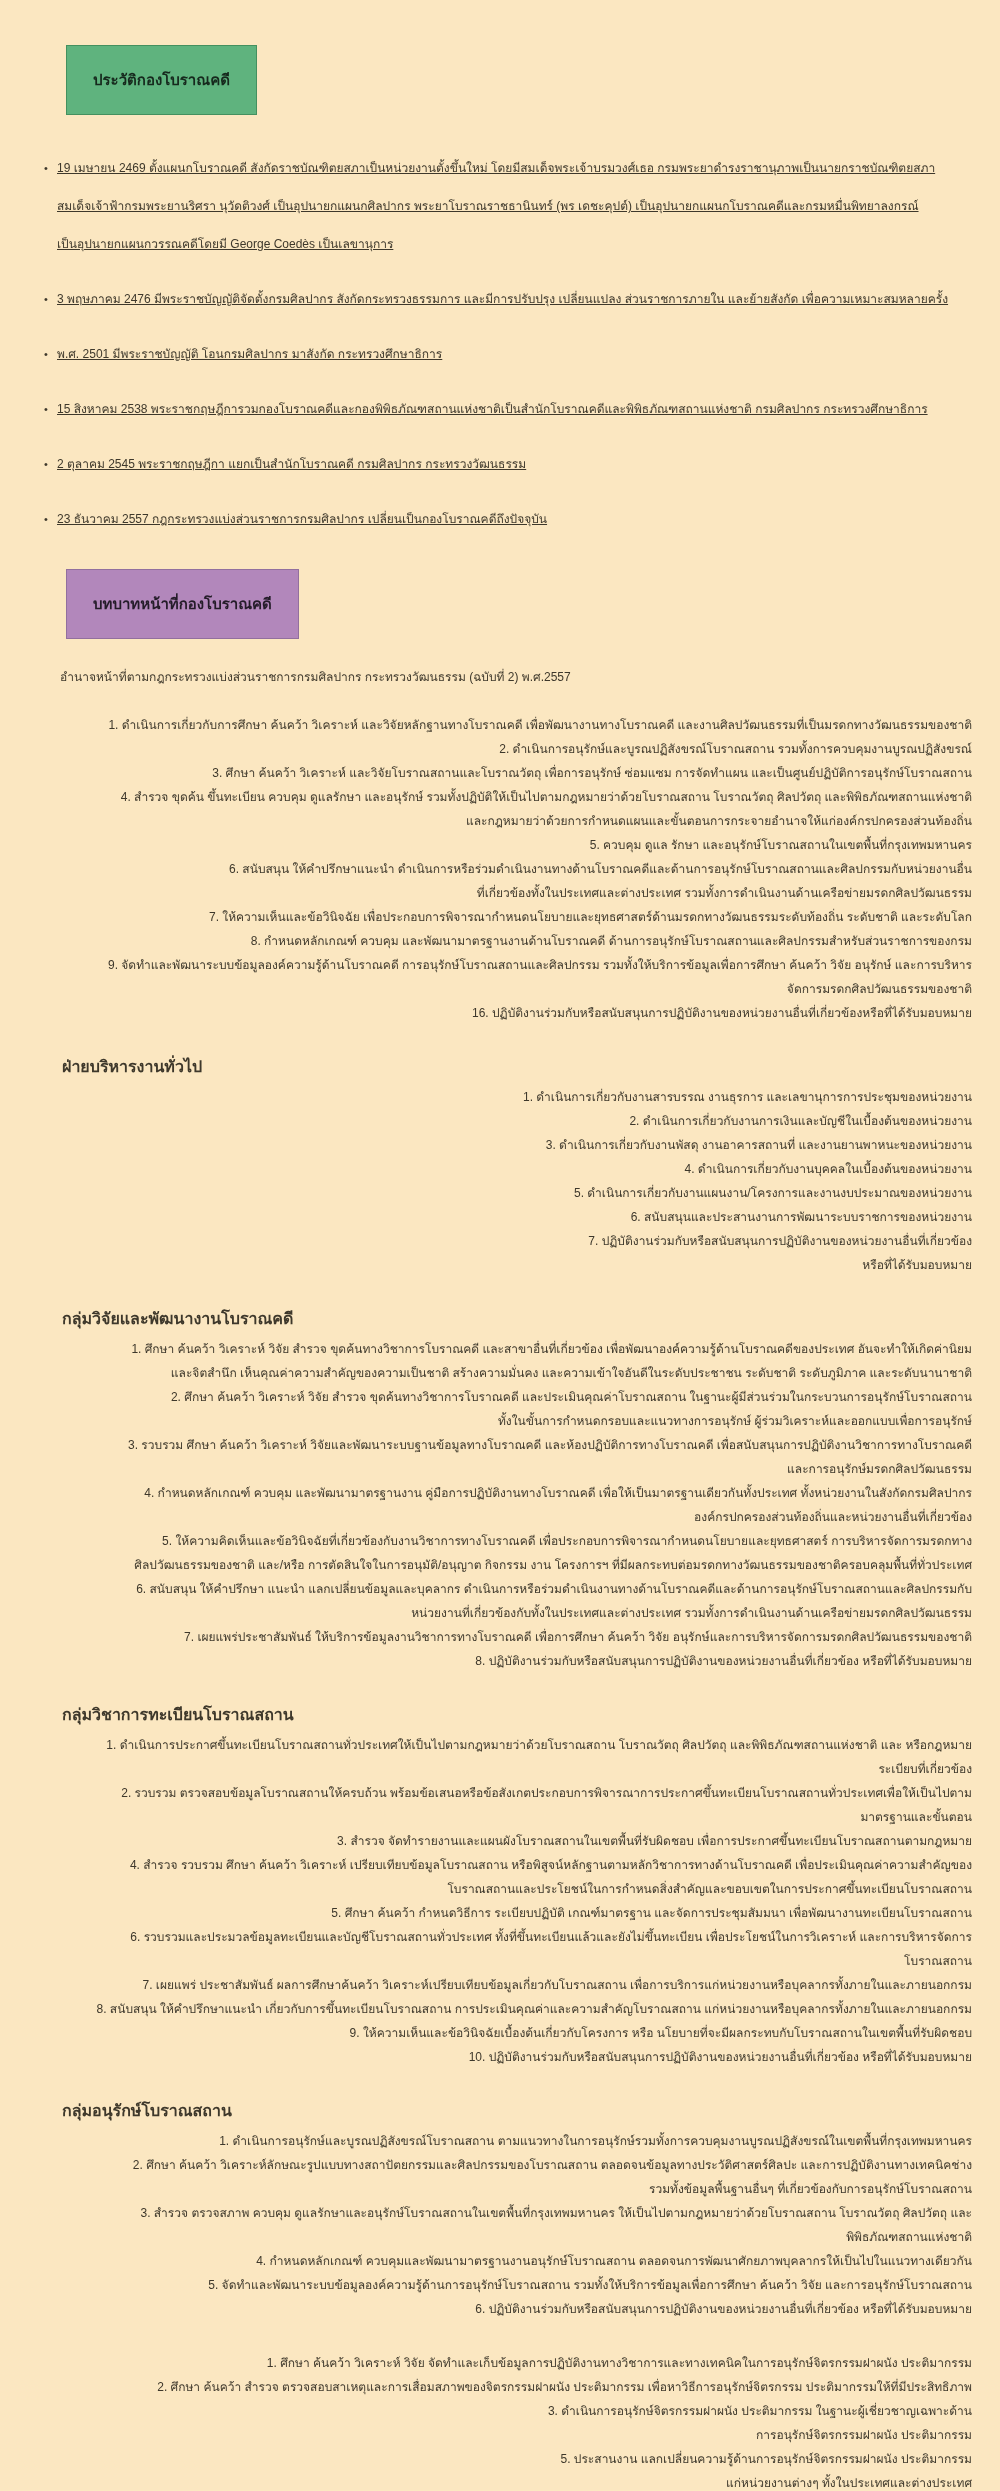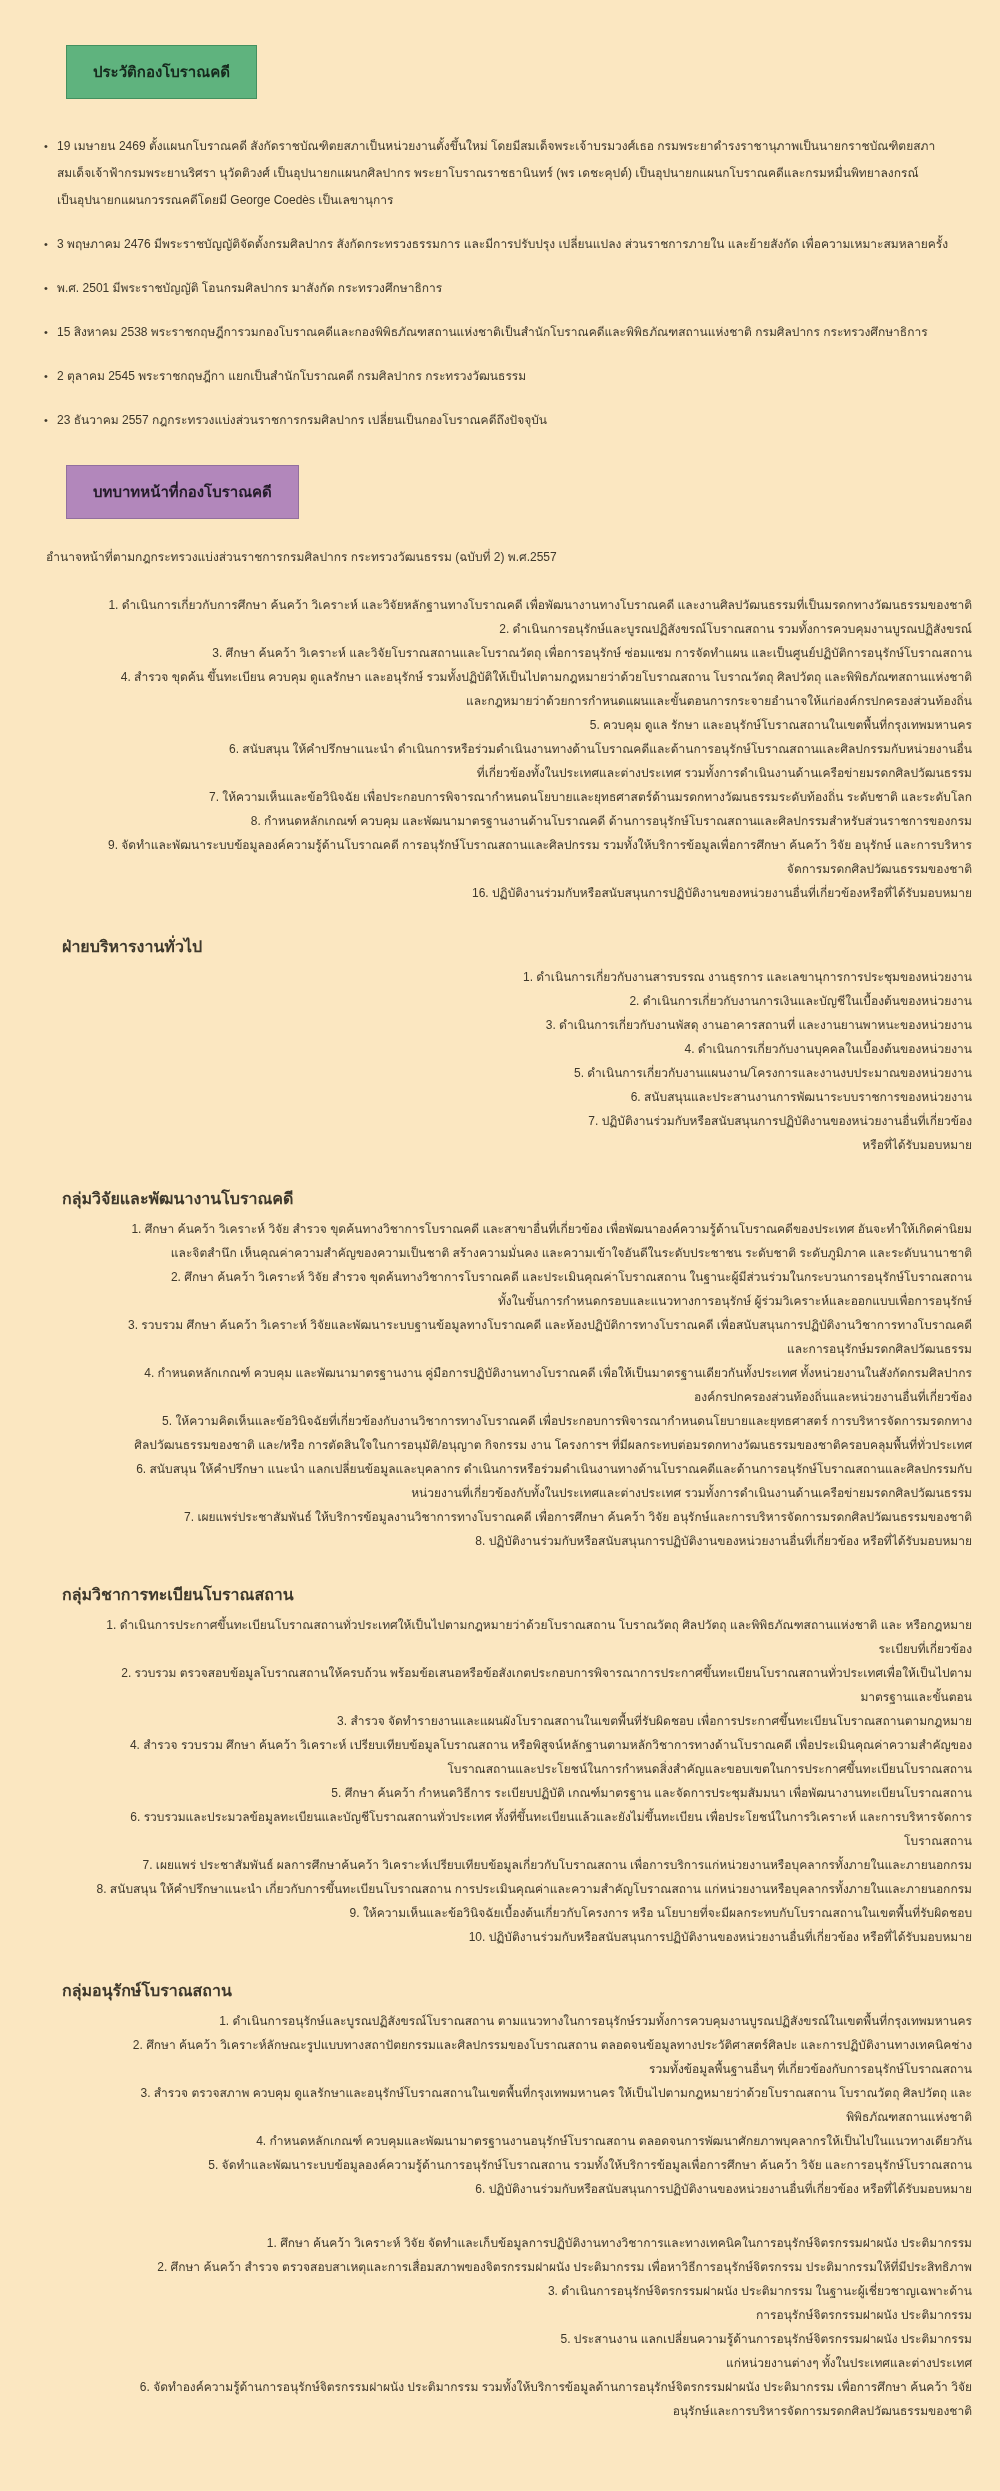--- a/index.html
+++ b/index.html
@@ -7,40 +7,41 @@
     width:1000px;min-height:2491px;
     background:#fbe7c1;
     color:#3e382b;
     font-family:"Liberation Sans","DejaVu Sans",sans-serif;
     font-size:12px;
   }
   .doc{padding:45px 28px 60px 44px;}
   .badge{
     display:inline-block;
     font-weight:bold;font-size:15px;
-    padding:14px 26px;
+    padding:22px 26px;
     margin-left:22px;
     border:1px solid transparent;
   }
   .badge-green{background:#5fb37e;border-color:#44905f;color:#16291d;}
   .badge-purple{background:#b287bb;border-color:#92709e;color:#241c29;margin-top:14px;}
   .bullet-list{margin-top:34px;}
   .bullet{
     position:relative;
     padding-left:13px;
-    line-height:27px;
+    line-height:38px;
     margin-bottom:17px;
     white-space:pre-line;
+    text-decoration:underline;
   }
   .bullet::before{
     content:"\2022";
     position:absolute;left:0;top:0;
     font-size:11px;
   }
-  .intro{margin:26px 0 24px 2px;line-height:24px;}
+  .intro{margin:26px 0 24px 16px;line-height:24px;}
   .num-list{margin:0;}
   .num-item{
     padding-left:22px;
     text-indent:-22px;
     white-space:pre-line;
     line-height:24px;
     text-align:right;
   }
   .group{margin-top:30px;}
   .group-heading{

